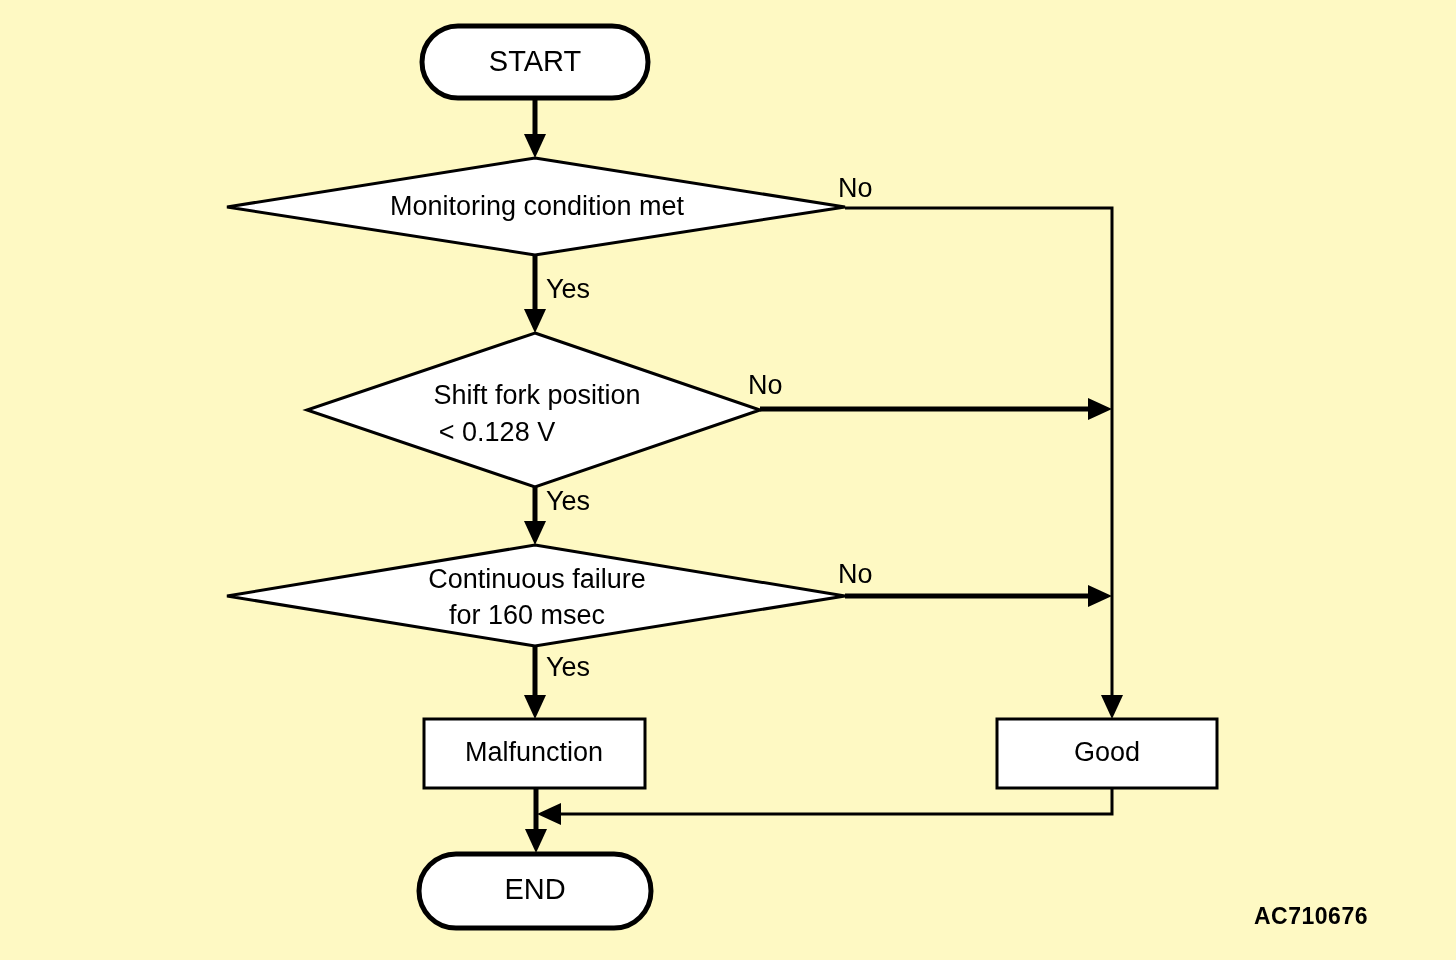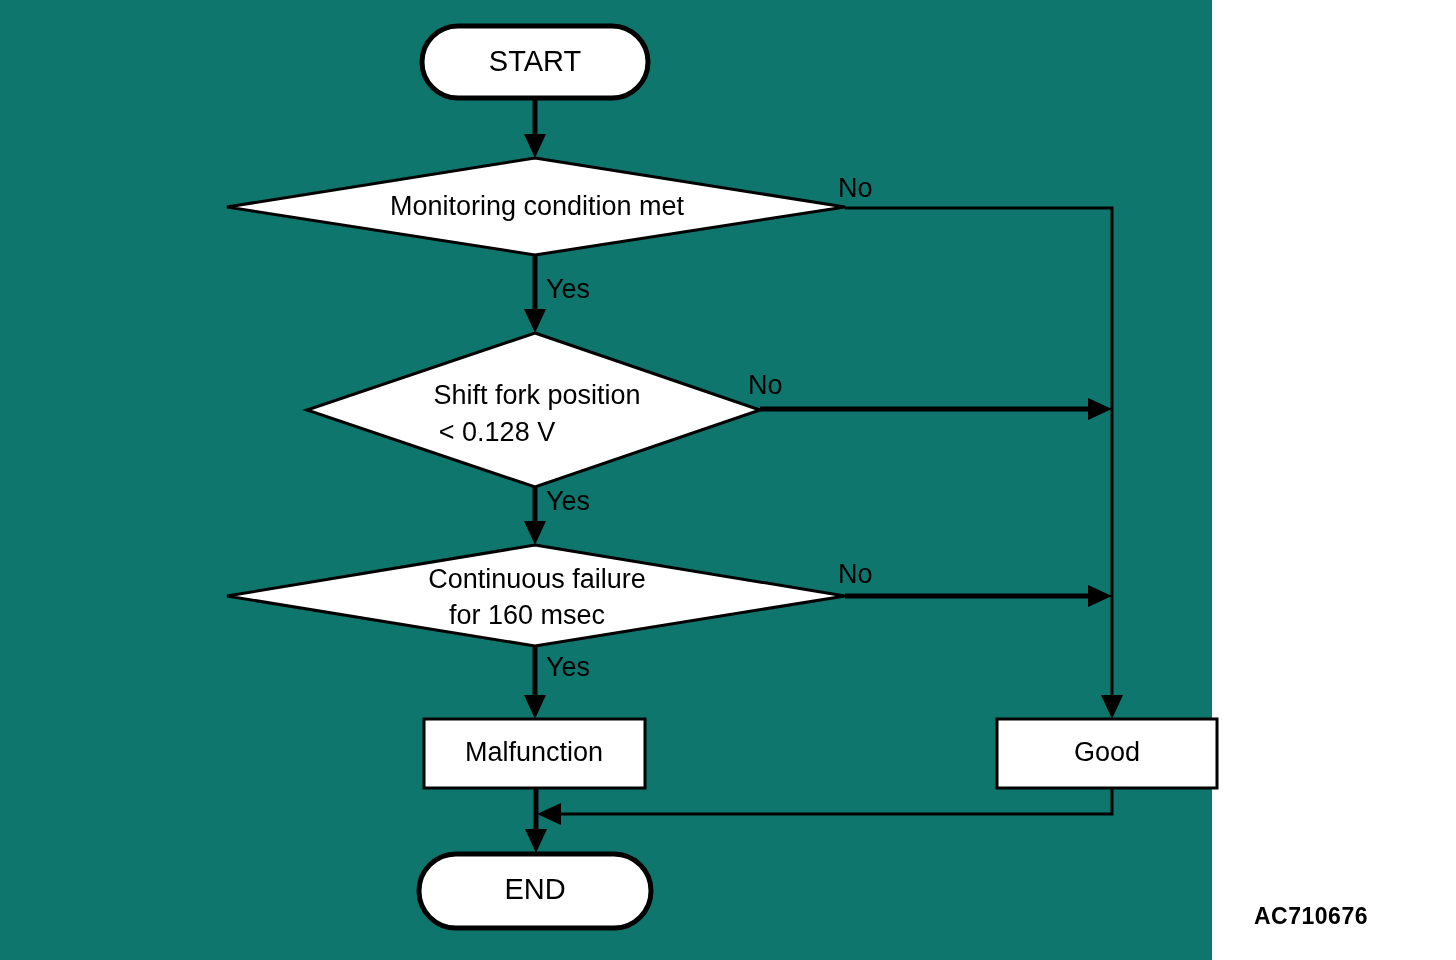--- a/index.html
+++ b/index.html
@@ -9,23 +9,23 @@
     background: #ffffff;
   }
   body {
     width: 1456px;
     height: 960px;
     font-family: "Liberation Sans", sans-serif;
     overflow: hidden;
   }
   #flow-wrap {
     position: relative;
-    width: 1212px;
+    width: 1456px;
     height: 960px;
-    background: #0f766e;
+    background: #fef9c3;
   }
   svg#flowchart {
     display: block;
     width: 1456px;
     height: 960px;
   }
   .terminator {
     fill: #ffffff;
     stroke: #000000;
     stroke-width: 5;

